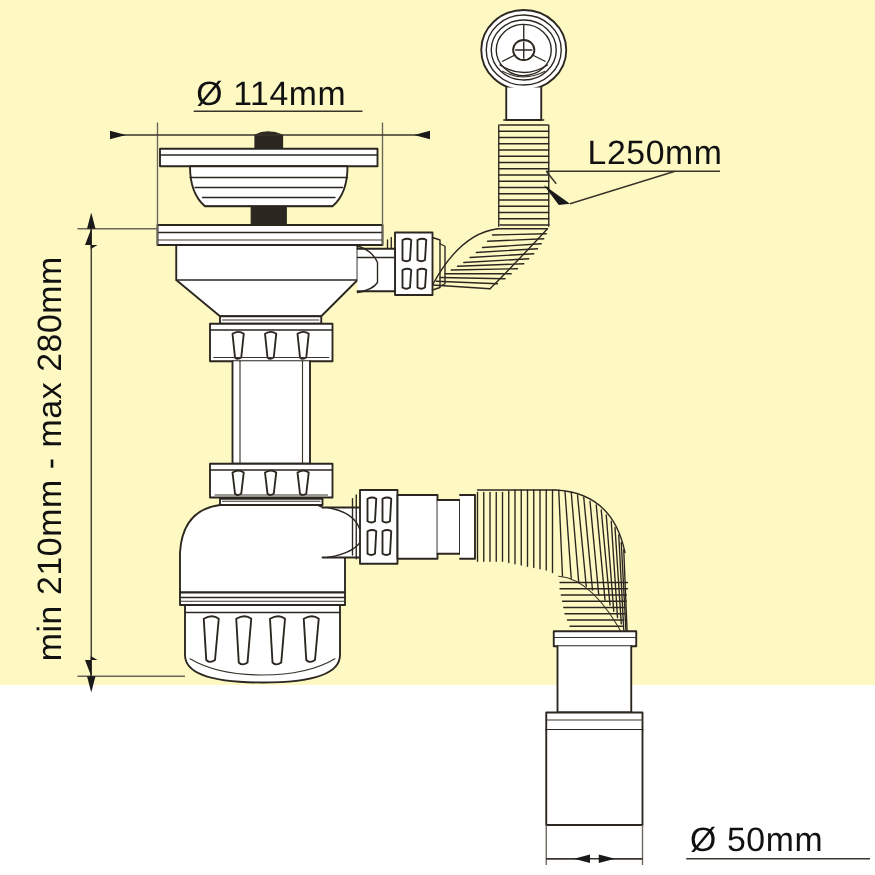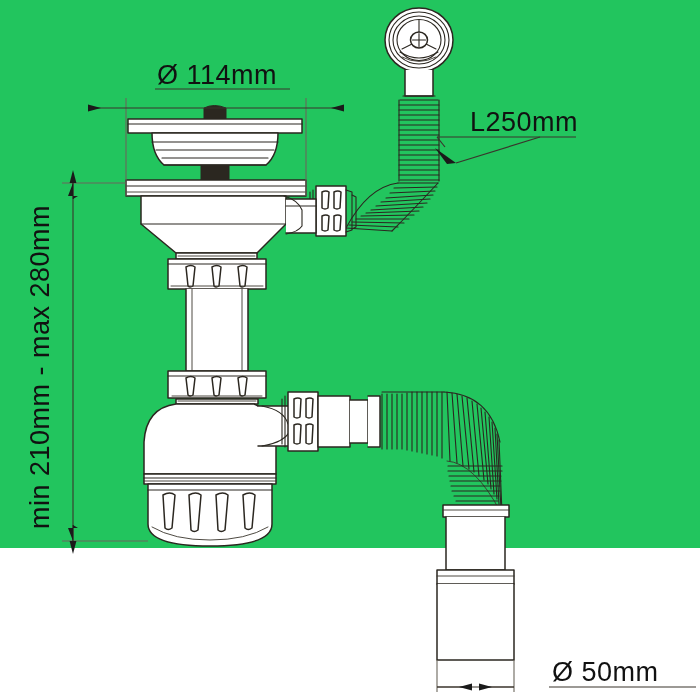--- a/index.html
+++ b/index.html
@@ -10,21 +10,21 @@
   body {
     width: 700px;
     height: 700px;
     overflow: hidden;
     font-family: "Liberation Sans", sans-serif;
   }
   #drawing-root {
     position: relative;
     width: 700px;
     height: 548px;
-    background: #22c55e;
+    background: #fef9c3;
   }
   svg#tech-drawing {
     display: block;
     width: 700px;
     height: 700px;
   }
   .part-fill {
     fill: #ffffff;
     stroke: #2b2720;
     stroke-width: 1.5;

